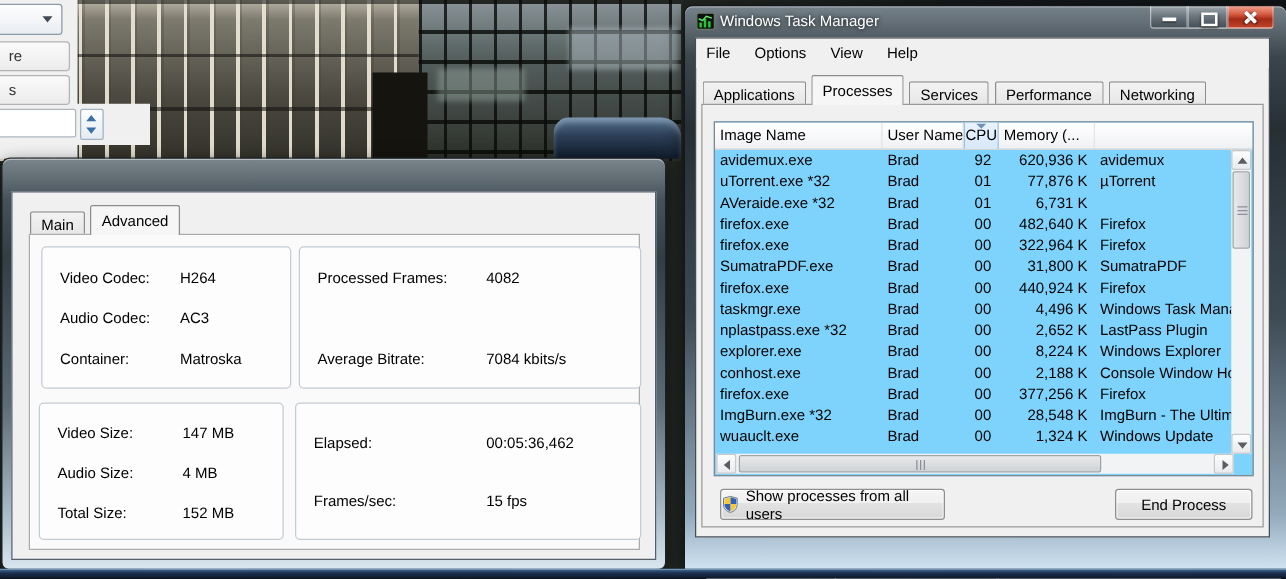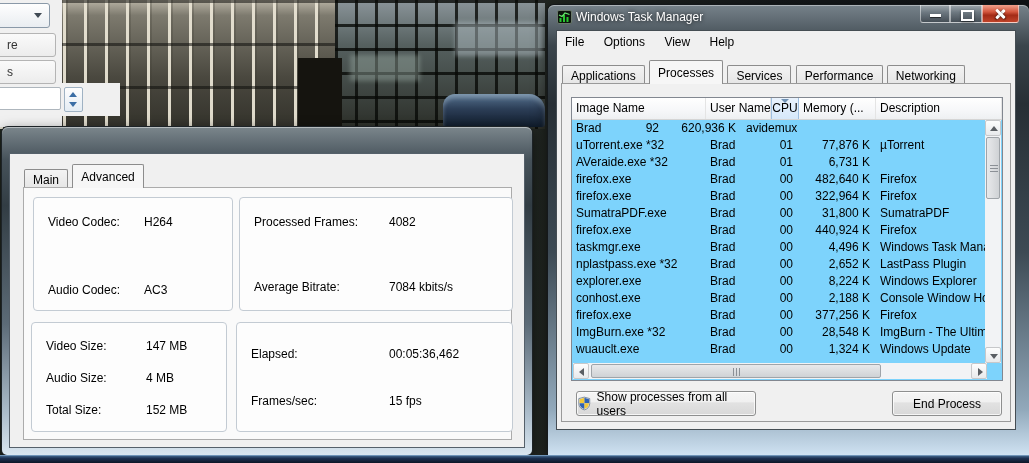--- a/index.html
+++ b/index.html
@@ -160,21 +160,22 @@
   <div class="enc">
     <div class="enc-client">
       <div class="enc-tabs">
         <span class="tab">Main</span>
         <span class="tab active">Advanced</span>
       </div>
       <div class="enc-page">
 
         <div class="grp g-codec">
           <div class="grow" style="top:17px;"><span class="lbl">Video Codec:</span><span>H264</span></div>
-          <div class="grow" style="top:49px;margin-top:36px;"><span class="lbl">Audio Codec:</span><span>AC3</span></div>
+          <div class="grow" style="top:49px;"><span class="lbl">Audio Codec:</span><span>AC3</span></div>
+          <div class="grow" style="top:82px;"><span class="lbl">Container:</span><span>Matroska</span></div>
         </div>
 
         <div class="grp g-prog">
           <div class="grow" style="top:17px;"><span class="lbl">Processed Frames:</span><span>4082</span></div>
           <div class="grow" style="top:82px;"><span class="lbl">Average Bitrate:</span><span>7084 kbits/s</span></div>
         </div>
 
         <div class="grp g-size">
           <div class="grow" style="top:16px;"><span class="lbl">Video Size:</span><span>147 MB</span></div>
           <div class="grow" style="top:48px;"><span class="lbl">Audio Size:</span><span>4 MB</span></div>
@@ -228,24 +229,24 @@
         <span class="tab">Users</span>
       </div>
 
       <div class="tm-page">
         <div class="plist">
           <div class="plist-head">
             <span class="hcell c-image">Image Name</span>
             <span class="hcell c-user">User Name</span>
             <span class="hcell c-cpu sorted"><i class="sortarr"></i><span>CPU</span></span>
             <span class="hcell c-mem">Memory (...</span>
-            <span class="hcell c-desc">Description</span>
           </div>
           <div>
               <div class="plist-row">
+                <span class="cell c-image">avidemux.exe</span>
                 <span class="cell c-user">Brad</span>
                 <span class="cell c-cpu">92</span>
                 <span class="cell c-mem">620,936 K</span>
                 <span class="cell c-desc">avidemux</span>
               </div>
               <div class="plist-row">
                 <span class="cell c-image">uTorrent.exe *32</span>
                 <span class="cell c-user">Brad</span>
                 <span class="cell c-cpu">01</span>
                 <span class="cell c-mem">77,876 K</span>

